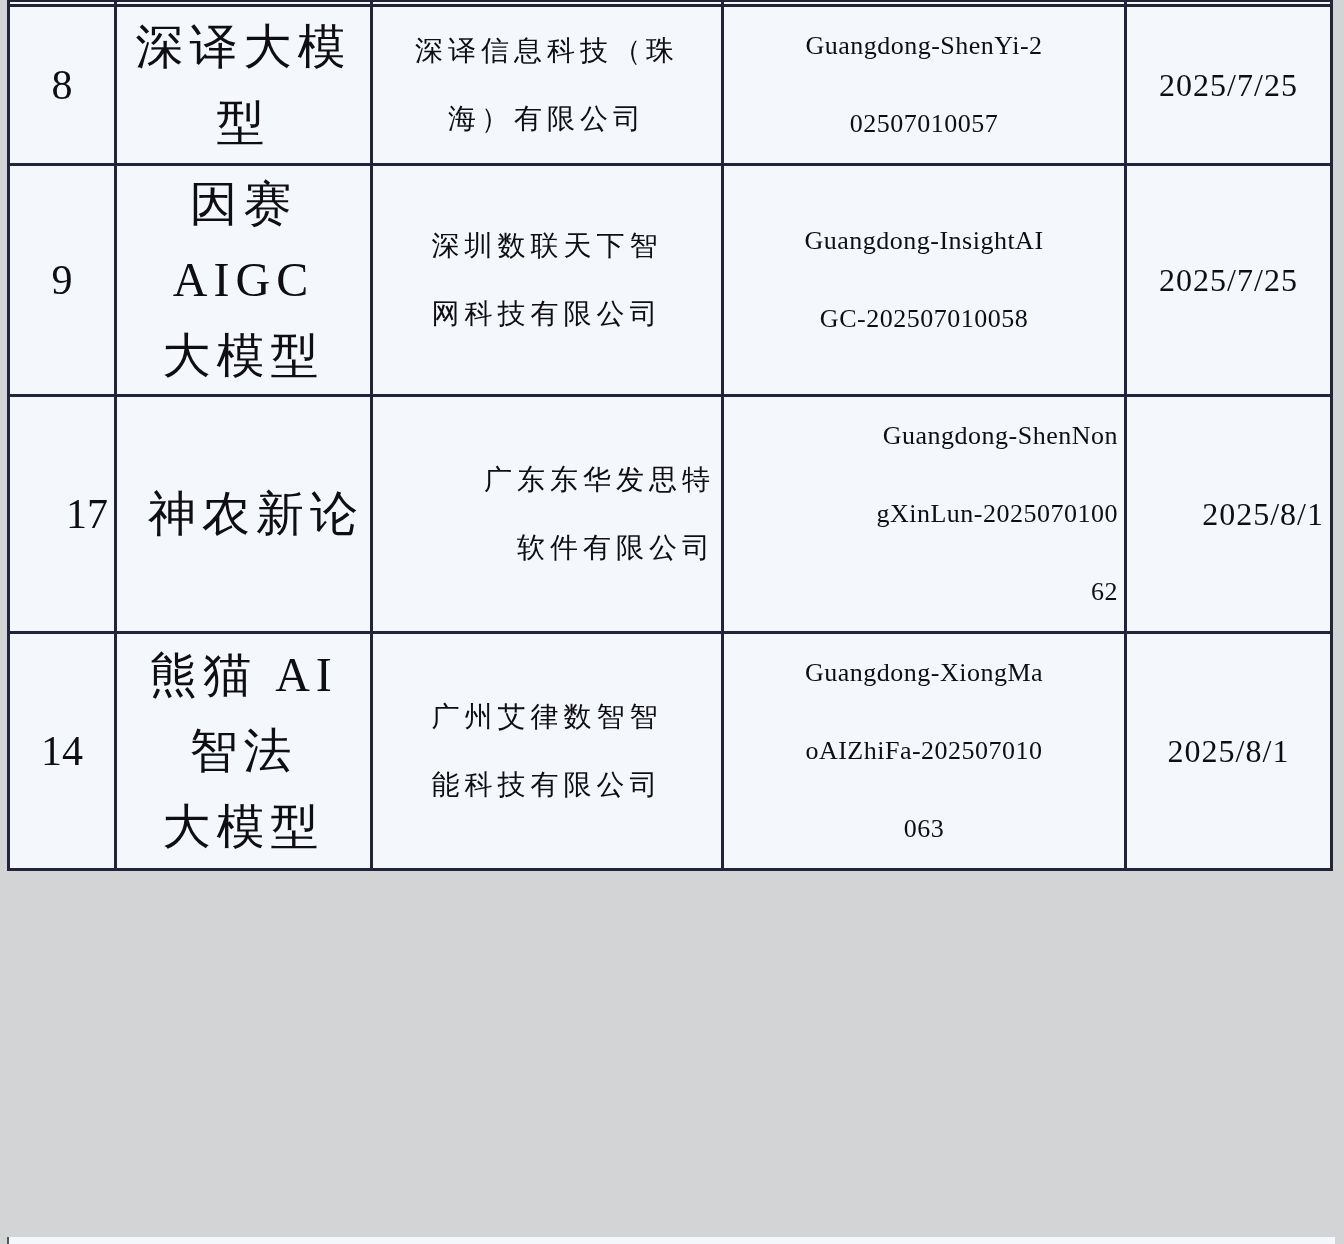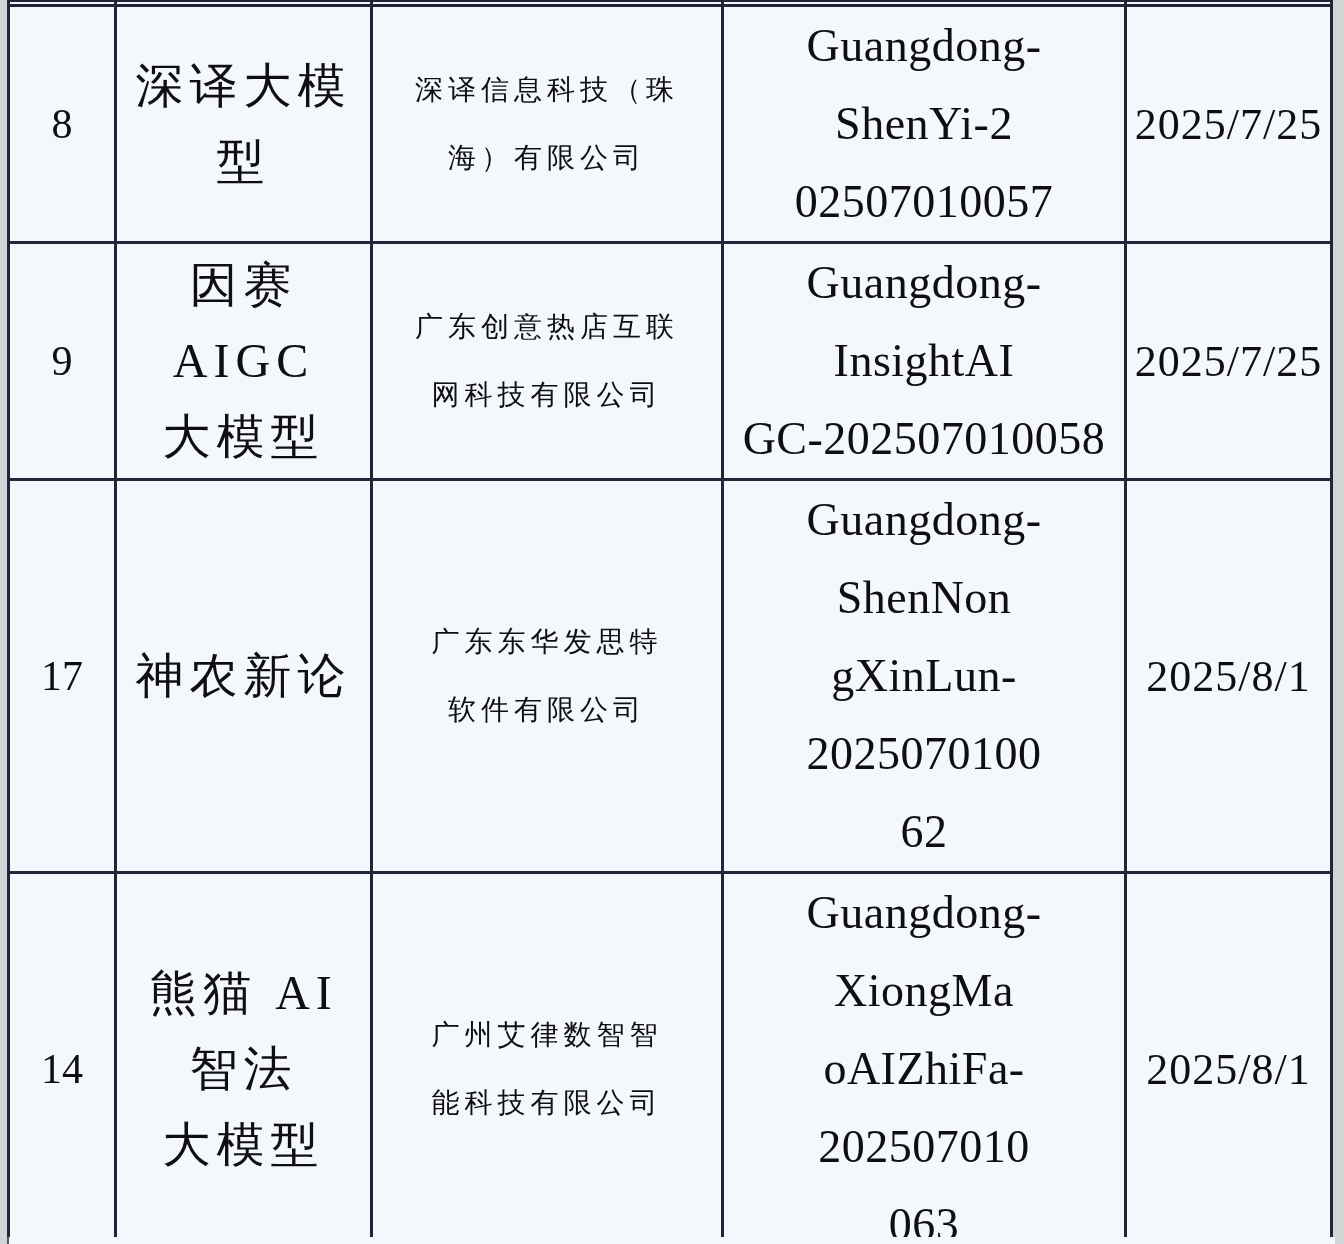--- a/index.html
+++ b/index.html
@@ -31,43 +31,43 @@
     padding: 0 6px;
     white-space: pre-line;
     overflow: hidden;
   }
   tr.partial-top td { height: 2px; padding: 0; }
   tr.row-8  td { height: 150px; }
   tr.row-9  td { height: 159px; }
   tr.row-10 td { height: 135px; }
   tr.row-11 td { height: 151px; }
   tr.row-12 td { height: 157px; }
-  tr.row-13 td { height: 232px; }
+  tr.row-13 td { height: 232px; text-align: right; }
   tr.row-14 td { height: 222px; }
 
   td.c-idx {
     font-size: 42px;
   }
   td.c-model {
     font-size: 48px;
     letter-spacing: 6px;
     line-height: 76px;
   }
   td.c-company {
     font-size: 28px;
     letter-spacing: 5px;
     line-height: 68px;
   }
   td.c-reg {
-    font-size: 46px;
+    font-size: 26px;
     letter-spacing: 0.5px;
     line-height: 78px;
   }
   td.c-date {
-    font-size: 44px;
+    font-size: 32px;
     letter-spacing: 1px;
   }
   .next-row-sliver {
     position: absolute;
     left: 7px;
     top: 1237px;
     width: 1326px;
     height: 7px;
     background: #f4f7fb;
     border-left: 2px solid #55555f;
@@ -103,21 +103,21 @@
 海）有限公司</td>
       <td class="c-reg">Guangdong-ShenYi-2
 02507010057</td>
       <td class="c-date">2025/7/25</td>
     </tr>
 
     <tr class="row-9">
       <td class="c-idx">9</td>
       <td class="c-model">因赛 AIGC
 大模型</td>
-      <td class="c-company">广东创意热店互联
+      <td class="c-company">深圳数联天下智
 网科技有限公司</td>
       <td class="c-reg">Guangdong-InsightAI
 GC-202507010058</td>
       <td class="c-date">2025/7/25</td>
     </tr>
 
 
 
 
     <tr class="row-13">

